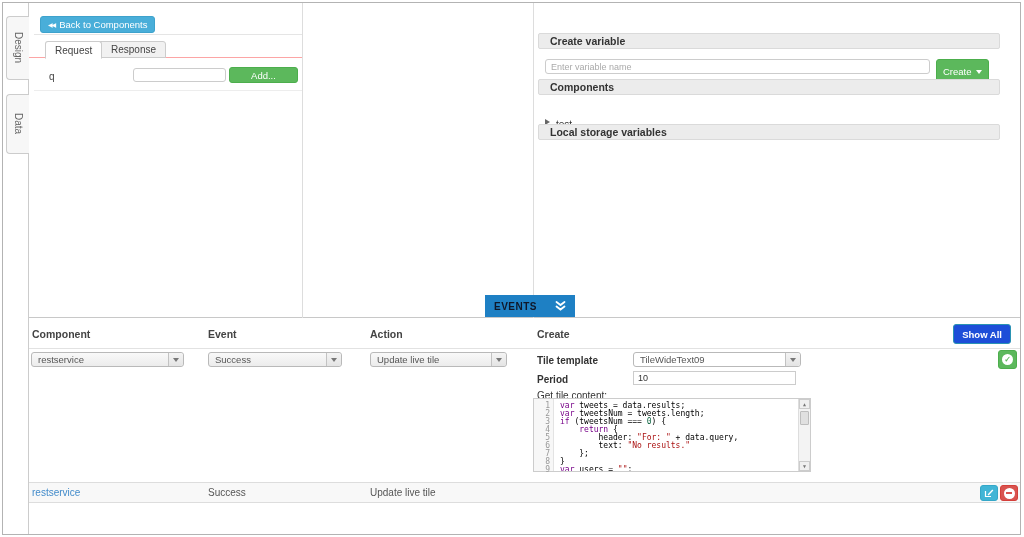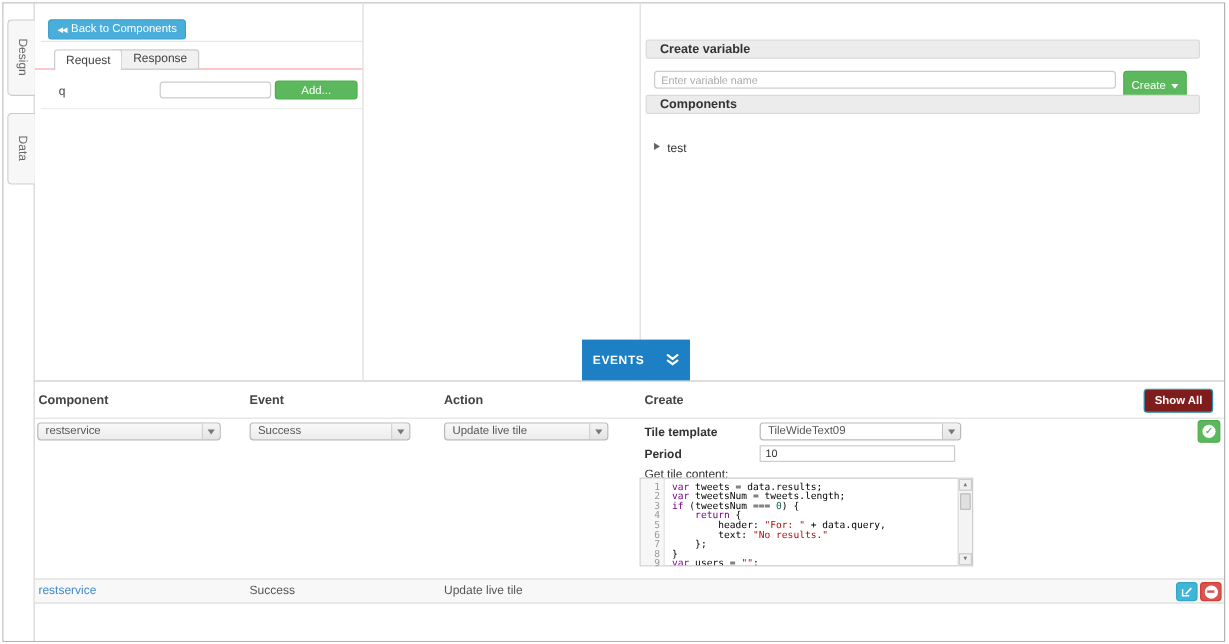--- a/index.html
+++ b/index.html
@@ -60,33 +60,33 @@
   .btn-create { position: absolute; left: 401px; top: 56px; height: 25px; padding: 0 6px;
     background: #5cb85c; border: 1px solid #4cae4c; font-size: 9.5px; }
   .caret { display: inline-block; width: 0; height: 0; border-left: 3px solid transparent;
     border-right: 3px solid transparent; border-top: 4px solid #fff; margin-left: 4px; }
   .comp-item { position: absolute; left: 10px; top: 100px; height: 17px; display: flex;
     align-items: flex-start; cursor: pointer; font-size: 10px; color: #333; margin-top: 16px; }
   .tri-right { display: inline-block; width: 0; height: 0; border-top: 3.5px solid transparent;
     border-bottom: 3.5px solid transparent; border-left: 5px solid #666; margin-right: 6px; }
 
   
-  .events-tab { position: absolute; left: 456px; bottom: 0; width: 90px; height: 34px;
-    background: #1e80c4; color: #ffffff; display: flex; align-items: center; cursor: pointer;
+  .events-tab { position: absolute; left: 456px; bottom: 0; width: 90px; height: 22px;
+    background: #1e80c4; color: #0f172a; display: flex; align-items: center; cursor: pointer;
     z-index: 4; padding: 0 9px; }
   .events-tab .lbl { font-size: 10px; font-weight: bold; letter-spacing: .5px; }
   .events-tab svg { margin-left: auto; }
 
   
   .bottom-region { position: absolute; left: 0; top: 316px; right: 0; bottom: 0; background: #fff; }
   .ev-header { position: absolute; left: 0; top: 0; right: 0; height: 30px; border-bottom: 1px solid #e2e2e2; }
   .col-label { position: absolute; top: 9px; font-size: 10.5px; font-weight: bold; color: #444; }
   .c1 { left: 3px; } .c2 { left: 179px; } .c3 { left: 341px; } .c4 { left: 508px; }
   .btn-showall { position: absolute; right: 9px; top: 5px; height: 20px; padding: 0 8px;
-    background: #7f1d1d; border: 1px solid #2a93b3; font-size: 9.5px; font-weight: bold; }
+    background: #1d4ed8; border: 1px solid #2a93b3; font-size: 9.5px; font-weight: bold; }
 
   .fake-select { position: absolute; height: 15px; border: 1px solid #b9b9b9; border-radius: 3px;
     background: linear-gradient(#f9f9f9, #ececec); font-size: 9.5px; color: #555; cursor: pointer; }
   .fake-select .val { position: absolute; left: 6px; top: 0; line-height: 13px; }
   .fake-select .dd { position: absolute; right: 0; top: 0; bottom: 0; width: 15px;
     border-left: 1px solid #c2c2c2; background: linear-gradient(#f4f4f4, #e4e4e4);
     display: flex; align-items: center; justify-content: center; border-radius: 0 3px 3px 0; }
   .dd-arrow { width: 0; height: 0; border-left: 3px solid transparent; border-right: 3px solid transparent;
     border-top: 4px solid #777; }
   .sel-component { left: 2px;  top: 33px; width: 153px; }
@@ -172,20 +172,21 @@
         <input class="var-input" placeholder="Enter variable name" style="">
         <div class="btn btn-create">
           <span>Create</span>
           <span class="caret"></span>
         </div>
         <div class="bar b2">Components</div>
         <div class="comp-item">
           <span class="tri-right"></span>
           <span>test</span>
         </div>
+        <div class="bar b3">Local storage variables</div>
       </div>
 
       <div class="events-tab">
         <span class="lbl">EVENTS</span>
         <svg width="11" height="10" viewBox="0 0 11 10">
           <polyline points="1.5,1 5.5,4 9.5,1" fill="none" stroke="#fff" stroke-width="1.8" stroke-linecap="round"></polyline>
           <polyline points="1.5,5.5 5.5,8.5 9.5,5.5" fill="none" stroke="#fff" stroke-width="1.8" stroke-linecap="round"></polyline>
         </svg>
       </div>
     </div>

